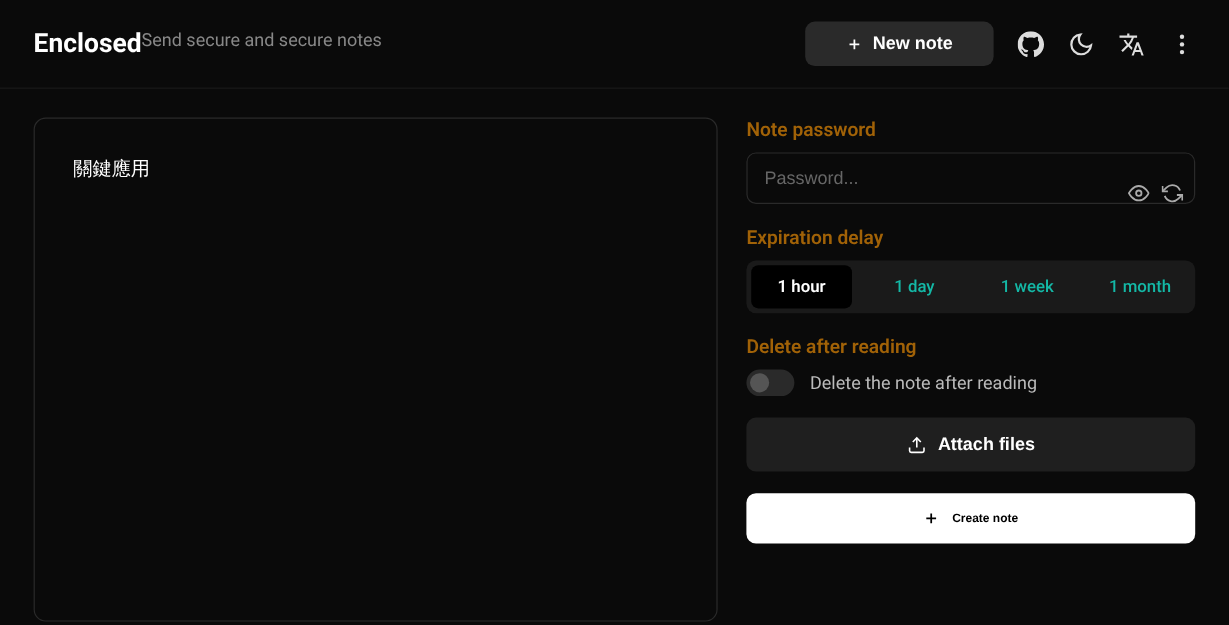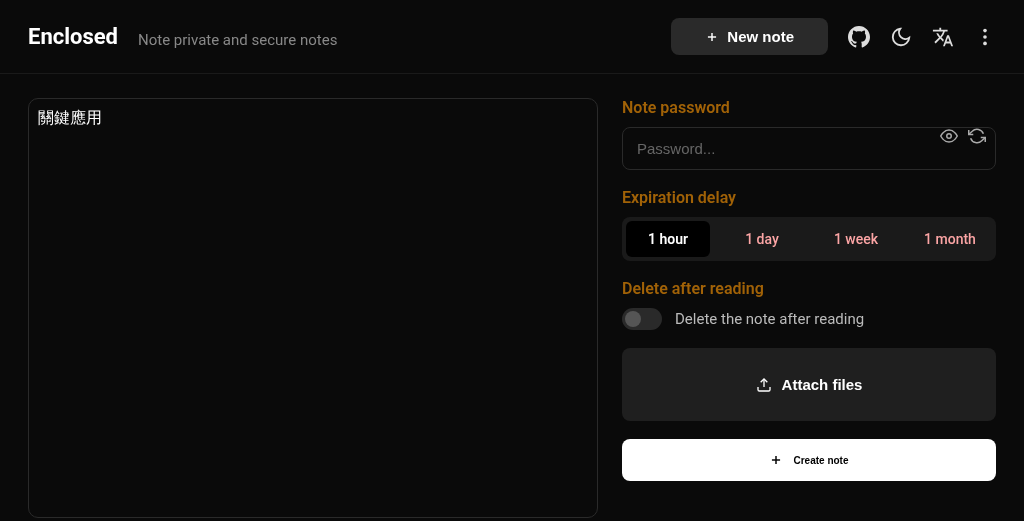--- a/index.html
+++ b/index.html
@@ -17,22 +17,21 @@
     }
     .header {
       display: flex;
       align-items: center;
       justify-content: space-between;
       padding: 18px 28px;
       border-bottom: 1px solid #1a1a1a;
     }
     .header-left {
       display: flex;
-      align-items: flex-end;
-      gap: 20px;
+      align-items: flex-start;
     }
     .logo {
       font-size: 22px;
       font-weight: 700;
       color: #ffffff;
     }
     .tagline {
       font-size: 15px;
       color: #888;
     }
@@ -66,21 +65,21 @@
     .main {
       display: flex;
       padding: 24px 28px;
       gap: 24px;
     }
     .editor {
       flex: 1;
       background: #0a0a0a;
       border: 1px solid #2a2a2a;
       border-radius: 10px;
-      padding: 9px;
+      padding: 32px;
       min-height: 420px;
     }
     .editor-content {
       color: #ffffff;
       font-size: 16px;
     }
     .sidebar {
       width: 374px;
       display: flex;
       flex-direction: column;
@@ -88,21 +87,21 @@
     }
     .section-label {
       font-size: 16px;
       font-weight: 600;
       color: #a16207;
       margin-bottom: 10px;
     }
     .password-input-wrapper {
       position: relative;
       display: flex;
-      align-items: flex-start;
+      align-items: flex-end;
     }
     .password-input {
       width: 100%;
       background: #0a0a0a;
       border: 1px solid #2a2a2a;
       border-radius: 8px;
       padding: 12px 70px 12px 14px;
       color: #ffffff;
       font-size: 15px;
     }
@@ -127,21 +126,21 @@
       border-radius: 8px;
       padding: 4px;
       gap: 10px;
     }
     .expiration-tab {
       flex: 1;
       padding: 10px 8px;
       text-align: center;
       border-radius: 6px;
       font-size: 14px;
-      color: #fca5a5;
+      color: #14b8a6;
       cursor: pointer;
       font-weight: 500;
       white-space: nowrap;
     }
     .expiration-tab.active {
       background: #000000;
       color: #ffffff;
       font-weight: 600;
     }
     .toggle-row {
@@ -167,21 +166,21 @@
       left: 3px;
     }
     .toggle-label {
       font-size: 15px;
       color: #bbb;
     }
     .attach-btn {
       background: #1f1f1f;
       border: none;
       color: #ffffff;
-      padding: 28px;
+      padding: 14px;
       border-radius: 8px;
       font-size: 15px;
       font-weight: 600;
       display: flex;
       align-items: center;
       justify-content: center;
       gap: 10px;
       cursor: pointer;
       width: 100%;
     }
@@ -204,21 +203,21 @@
       width: 100%;
       height: 100%;
     }
   </style>
 </head>
 <body>
 
 <div class="header">
   <div class="header-left">
     <div class="logo">Enclosed</div>
-    <div class="tagline">Note private and secure notes</div>
+    <div class="tagline">Send secure and secure notes</div>
   </div>
   <div class="header-right">
     <button class="new-note-btn">
       <span style="width:14px;height:14px;display:inline-block;">
         <svg viewBox="0 0 24 24" fill="none" stroke="currentColor" stroke-width="2.5">
             <line x1="12" y1="5" x2="12" y2="19"></line>
             <line x1="5" y1="12" x2="19" y2="12"></line>
           </svg>
       </span>
       <span>New note</span>

